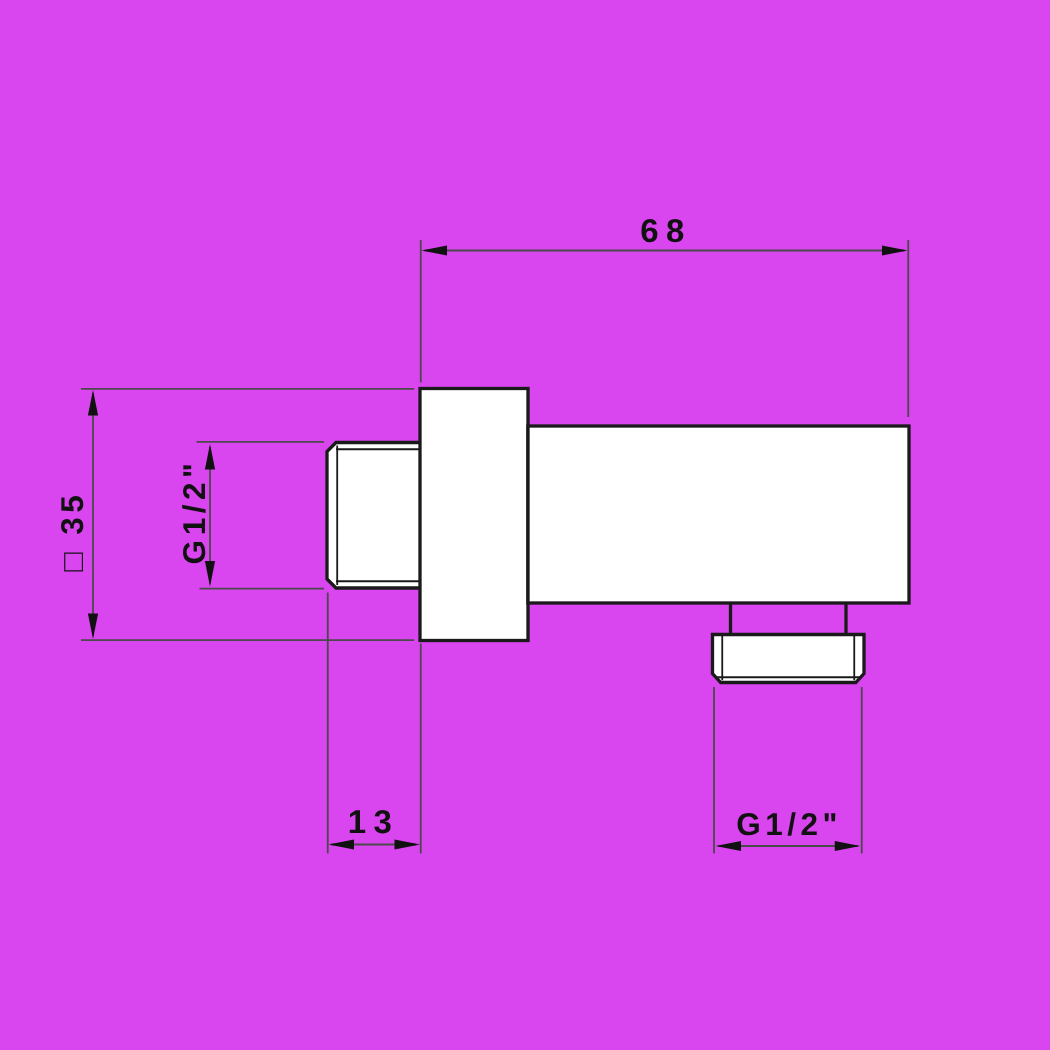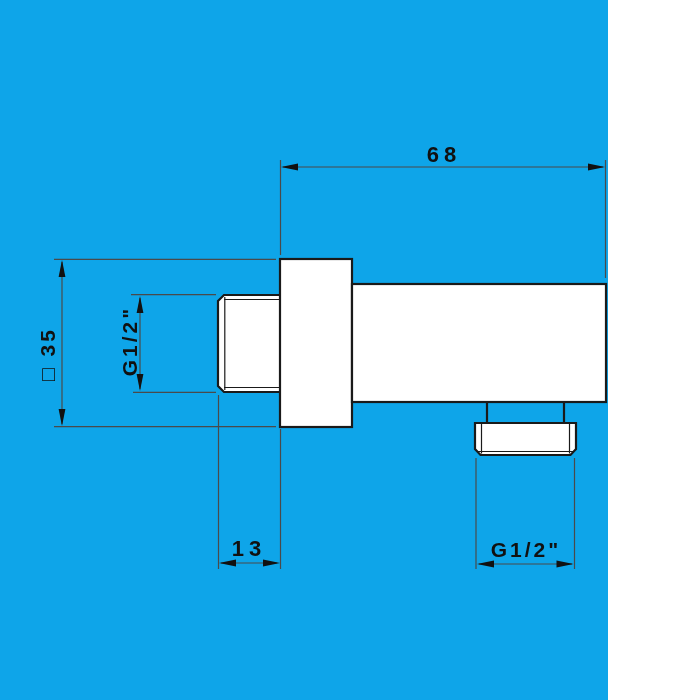--- a/index.html
+++ b/index.html
@@ -5,23 +5,23 @@
   html, body {
     margin: 0;
     padding: 0;
     width: 700px;
     height: 700px;
     background: #ffffff;
     overflow: hidden;
   }
   .stage {
     position: relative;
-    width: 608px;
+    width: 700px;
     height: 700px;
-    background: #0ea5e9;
+    background: #d946ef;
     text-align: center;
   }
   svg { display: block; }
 
   .part {
     fill: #ffffff;
     stroke: #1a1a1a;
     stroke-width: 2.2;
     stroke-linejoin: miter;
   }

